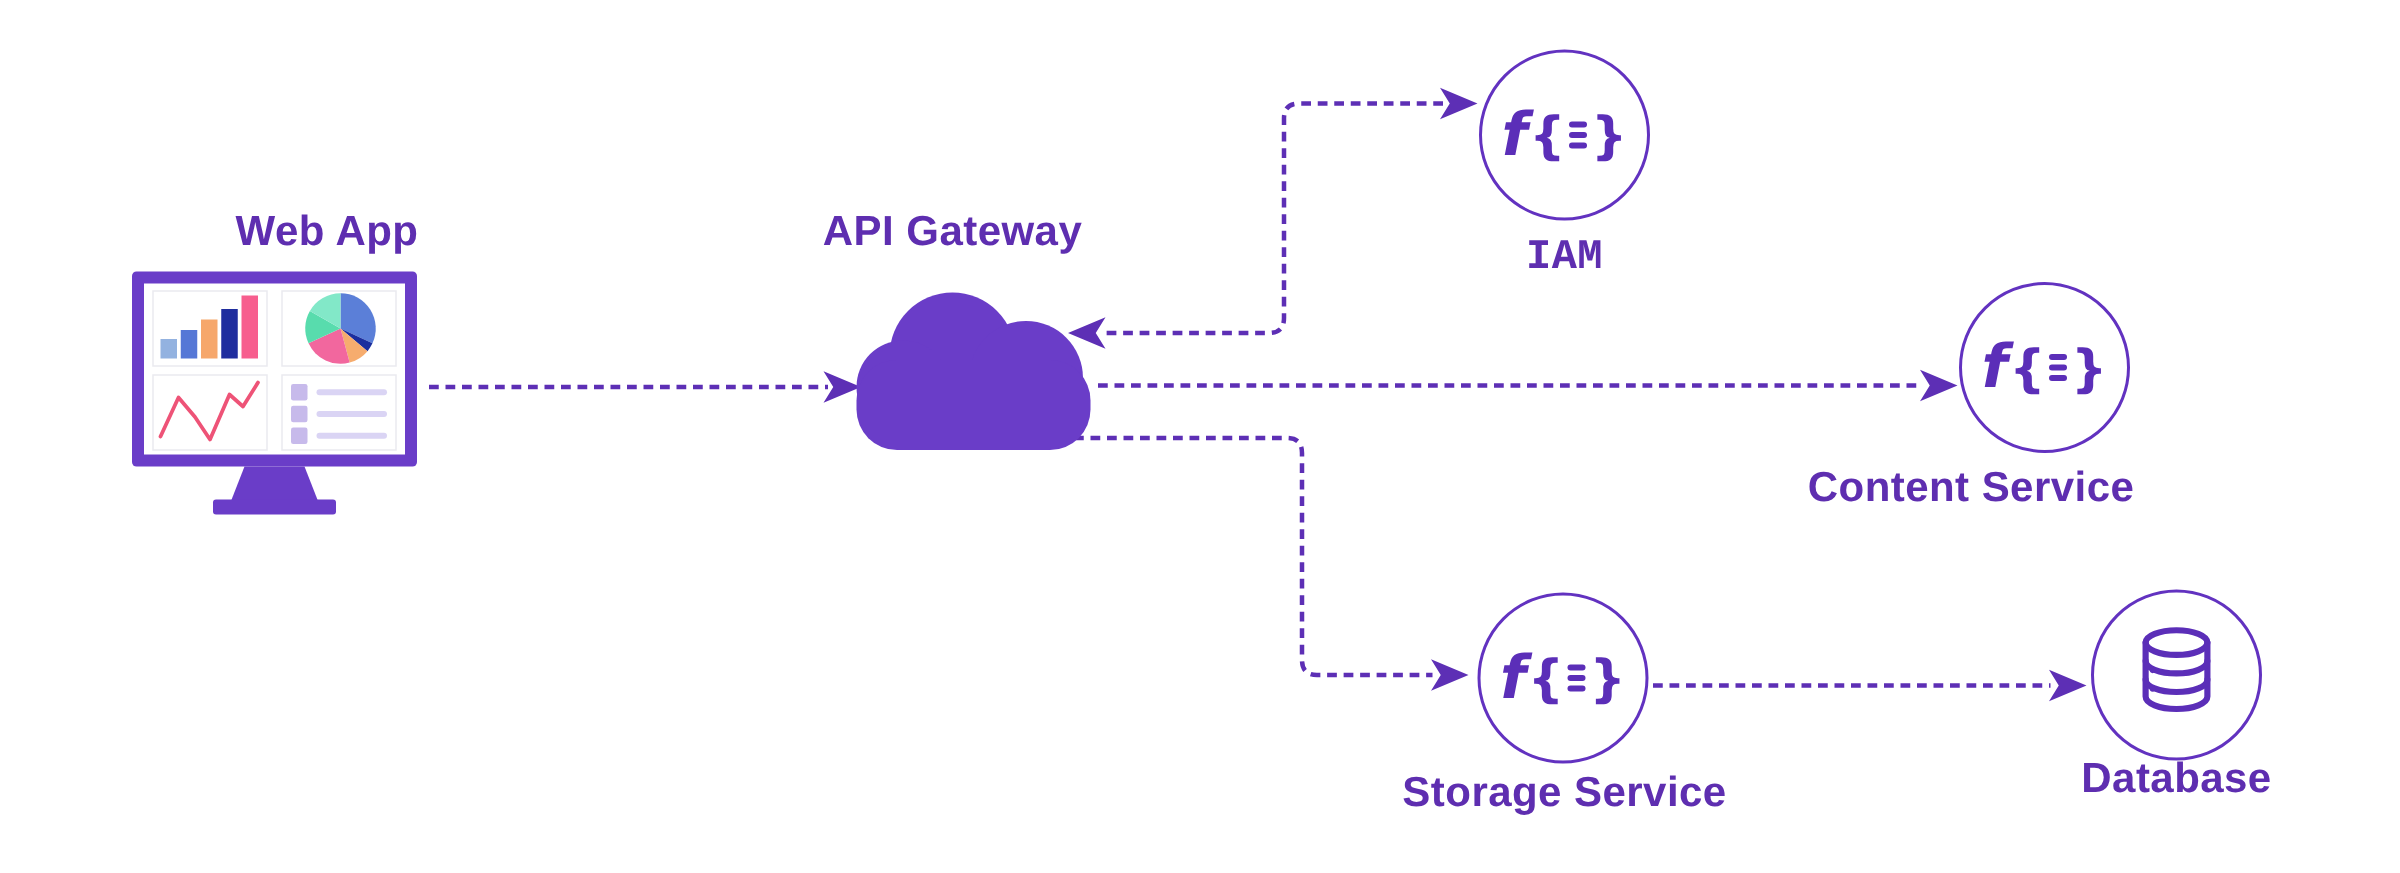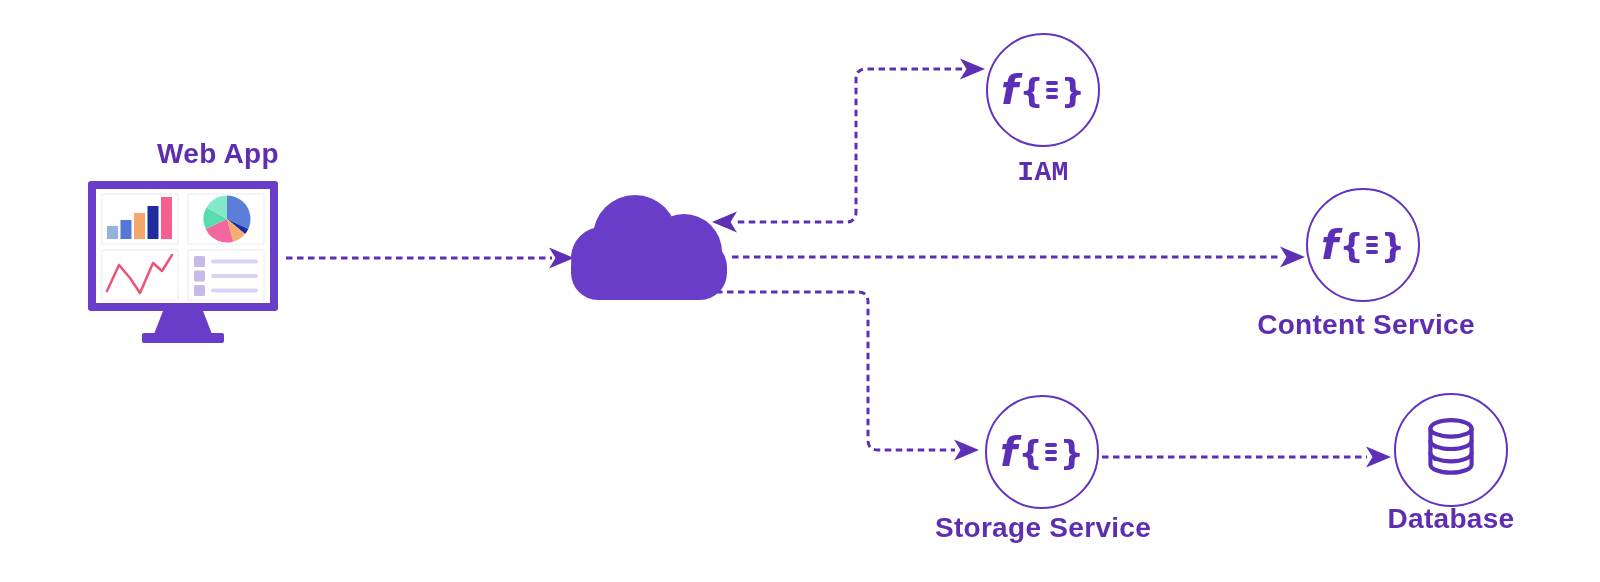--- a/index.html
+++ b/index.html
@@ -177,18 +177,19 @@
         <path d="M12 13 V48 A20 8 0 0 0 52 48 V13"></path>
         <path d="M12 25 A20 8 0 0 0 52 25"></path>
         <path d="M12 37 A20 8 0 0 0 52 37"></path>
       </g>
       <circle cx="16.5" cy="31" r="1.8" fill="#5B2EB8"></circle>
       <circle cx="16.5" cy="43" r="1.8" fill="#5B2EB8"></circle>
     </svg>
   </div>
 
   <div class="node-label" style="left:182px;top:154px;margin-left:36px;">Web App</div>
+  <div class="node-label" style="left:635px;top:154px;">API Gateway</div>
   <div class="node-label" style="left:1043px;top:172px;font-family:Liberation Mono, monospace;">IAM</div>
-  <div class="node-label" style="left:1366px;top:325px;text-align:center;">Content Service</div>
+  <div class="node-label" style="left:1314px;top:325px;text-align:center;">Content Service</div>
   <div class="node-label" style="left:1043px;top:528px;">Storage Service</div>
   <div class="node-label" style="left:1451px;top:519px;">Database</div>
 
 </div>
 
 </body></html>

